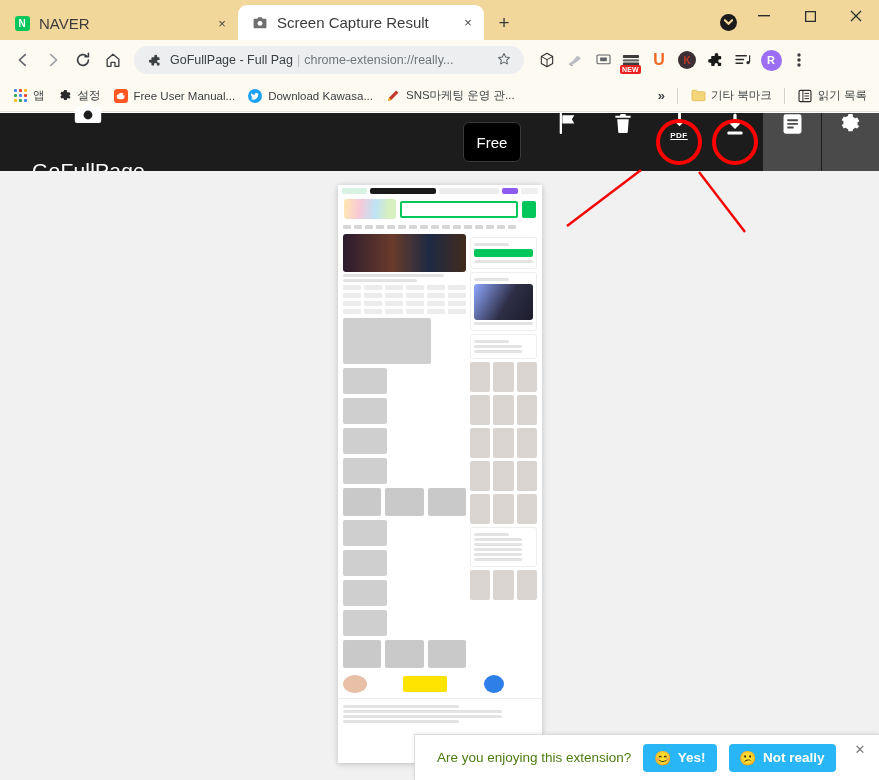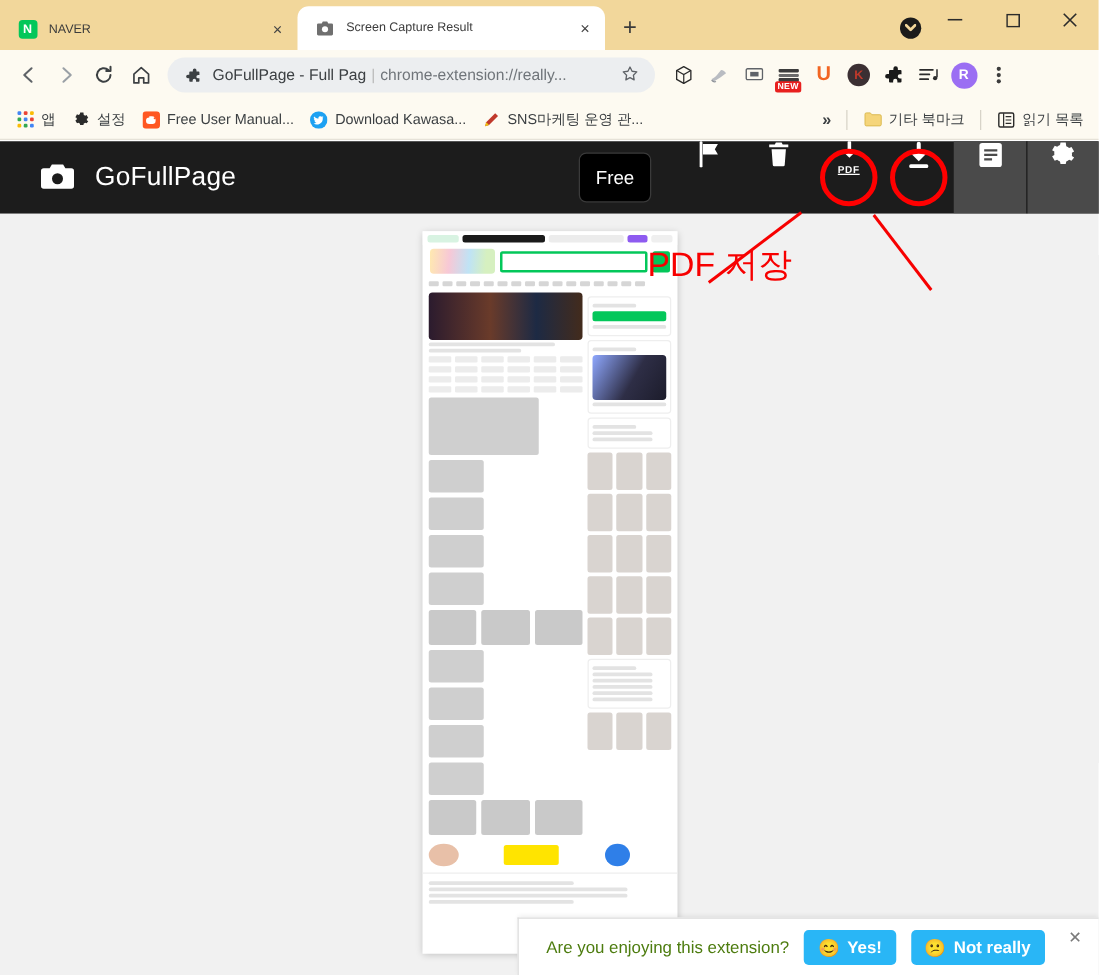--- a/index.html
+++ b/index.html
@@ -39,21 +39,21 @@
   }
   .fav-naver {
     width: 15px; height: 15px; border-radius: 3px;
     background: #03c75a; color: #fff;
     font-size: 10px; font-weight: bold;
     display: flex; align-items: center; justify-content: center;
     font-family: "Liberation Sans", sans-serif;
   }
   .tab-title {
     flex: 1 1 auto; white-space: nowrap; overflow: hidden;
-    text-overflow: ellipsis; font-size: 10px;
+    text-overflow: ellipsis; font-size: 15px;
   }
   .tab-close {
     width: 20px; height: 20px; flex: 0 0 20px;
     display: flex; align-items: center; justify-content: center;
     font-size: 13px; color: #444; border-radius: 50%;
   }
   .newtab-btn {
     width: 28px; height: 28px; margin: 0 0 3px 6px;
     display: flex; align-items: center; justify-content: center;
     font-size: 19px; color: #3b3b3b; border-radius: 50%;
@@ -141,21 +141,21 @@
   .bm-sep { width: 1px; height: 16px; background: #d7d3c8; margin: 0 6px; }
   .apps-grid { display: grid; grid-template-columns: repeat(3,3px); grid-template-rows: repeat(3,3px); gap: 2px; }
   .apps-grid i { display:block; width:3px; height:3px; border-radius:1px; }
 
   
   .gfp-bar {
     position: absolute; left: 0; top: 113px; width: 879px; height: 58px;
     background: #1c1c1c;
     display: flex; align-items: center;
   }
-  .gfp-brand { display: flex; align-items: center; gap: 16px; padding-left: 32px; }
+  .gfp-brand { display: flex; align-items: center; gap: 33px; padding-left: 32px; flex-direction: column; }
   .gfp-cam { width: 28px; height: 24px; position: relative; }
   .gfp-title { color: #fff; font-size: 21px; letter-spacing: 0.2px; }
   .gfp-spacer { flex: 1 1 auto; }
   .gfp-actions { display: flex; align-items: center; height: 58px; }
   .edit-btn {
     width: 58px; height: 40px; background: #000;
     border: 1px solid #3a3a3a; border-radius: 6px;
     color: #fff; font-size: 15px;
     display: flex; align-items: center; justify-content: center;
     margin-right: 18px;
@@ -742,21 +742,20 @@
       </div>
     </div>
   </div>
 </div>
 
 <div class="annot-layer">
   <svg width="879" height="780" style="position:absolute;left:0;top:0;">
     <path d="M567 226 L641 170" stroke="#f70000" stroke-width="2.4" fill="none"></path>
     <path d="M745 232 L699 172" stroke="#f70000" stroke-width="2.4" fill="none"></path>
   </svg>
-  <span class="annot-text" style="left:518px; top:194px;">PDF 저장</span>
 </div>
 
 <div class="feedback">
   <span class="fb-text">Are you enjoying this extension?</span>
   <span class="fb-btn">
     <span class="fb-emoji">😊</span>
     <span>Yes!</span>
   </span>
   <span class="fb-btn">
     <span class="fb-emoji">😕</span>

